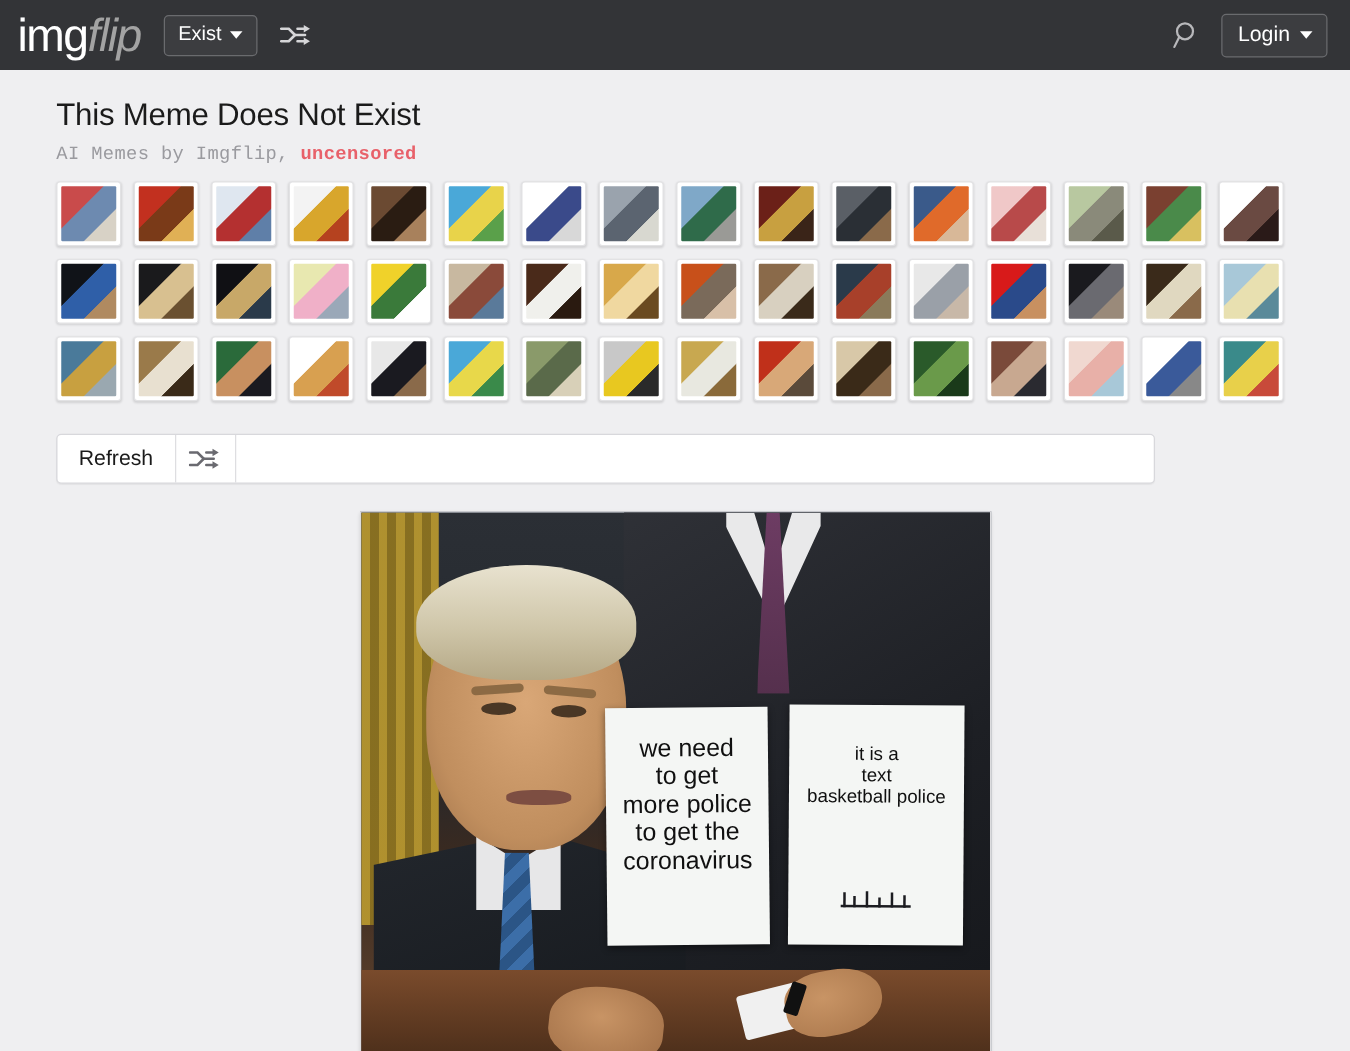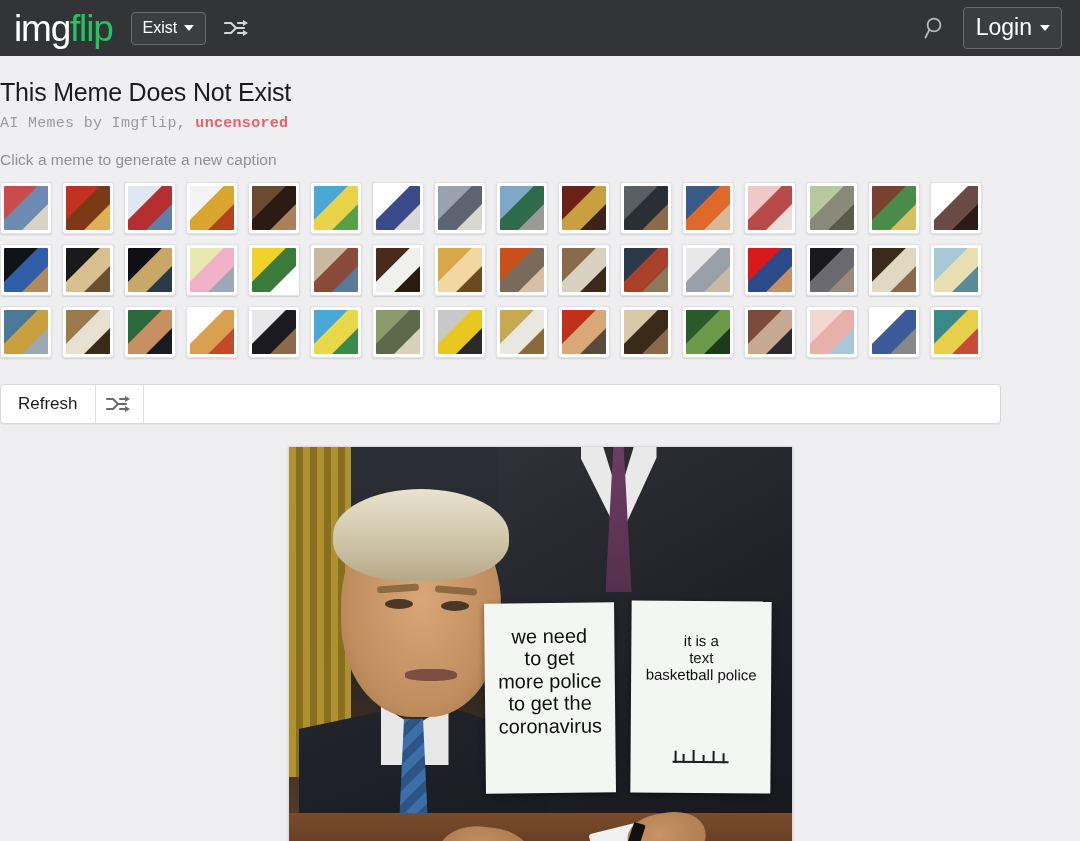--- a/index.html
+++ b/index.html
@@ -20,21 +20,21 @@
     position: relative;
   }
   .logo {
     font-size: 37px;
     font-weight: 400;
     letter-spacing: -1.2px;
     line-height: 1;
     color: #ffffff;
     user-select: none;
   }
-  .logo .flip { color: #22c55e; }
+  .logo .flip { color: #a3a3a3; font-style: italic; }
   .create-btn {
     margin-left: 18px;
     background: #3c3d40;
     border: 1px solid #6a6b6e;
     border-radius: 4px;
     color: #ffffff;
     font-size: 16px;
     padding: 6px 11px 7px 11px;
     display: flex;
     align-items: center;
@@ -58,35 +58,35 @@
     display: flex;
     align-items: center;
     gap: 14px;
   }
   .search-icon { cursor: pointer; display:flex; align-items:center; }
   .login-btn {
     background: #3c3d40;
     border: 1px solid #6a6b6e;
     border-radius: 4px;
     color: #ffffff;
-    font-size: 23px;
+    font-size: 17px;
     padding: 6px 11px 7px 12px;
     display: flex;
     align-items: center;
     gap: 8px;
     cursor: pointer;
   }
 
   
   .page {
     padding: 22px 0 0 0;
     height: calc(841px - 56px);
     position: relative;
   }
-  .inner { padding-right: 34px; }
+  .inner { padding-left: 45px; padding-right: 34px; }
 
   .title {
     font-size: 25px;
     color: #1b1b1b;
     font-weight: 400;
     letter-spacing: -0.2px;
   }
   .subtitle {
     font-family: "Liberation Mono", monospace;
     font-size: 15px;
@@ -129,21 +129,21 @@
   
   .bar {
     margin-top: 26px;
     display: flex;
     align-items: stretch;
     background: #ffffff;
     border: 1px solid #d8d8dc;
     border-radius: 4px;
     height: 40px;
     box-shadow: 0 1px 1px rgba(0,0,0,0.05);
-    width: 1001px;
+    width: 879px;
   }
   .refresh-btn {
     display: flex; align-items: center;
     padding: 0 17px;
     font-size: 17px;
     color: #1b1b1b;
     border-right: 1px solid #dedee1;
     cursor: pointer;
     background: transparent;
   }
@@ -329,21 +329,20 @@
 
 <div class="page">
   <div class="inner">
 
     <div class="title">This Meme Does Not Exist</div>
 
     <div class="subtitle">
       <span>AI Memes by Imgflip, </span><span class="uncensored">uncensored</span>
     </div>
 
-    <div class="hint">Click a meme to generate a new caption</div>
 
     <div class="grid" id="thumb-grid">
         <div class="thumb">
           <div class="art" style="background: linear-gradient(135deg, rgb(201, 75, 75) 0%, rgb(201, 75, 75) 38%, rgb(109, 138, 176) 39%, rgb(109, 138, 176) 70%, rgb(216, 210, 198) 71%, rgb(216, 210, 198) 100%);"></div>
         </div>
         <div class="thumb">
           <div class="art" style="background: linear-gradient(135deg, rgb(194, 48, 31) 0%, rgb(194, 48, 31) 38%, rgb(122, 58, 24) 39%, rgb(122, 58, 24) 70%, rgb(224, 176, 85) 71%, rgb(224, 176, 85) 100%);"></div>
         </div>
         <div class="thumb">
           <div class="art" style="background: linear-gradient(135deg, rgb(223, 231, 240) 0%, rgb(223, 231, 240) 38%, rgb(180, 48, 48) 39%, rgb(180, 48, 48) 70%, rgb(95, 127, 168) 71%, rgb(95, 127, 168) 100%);"></div>

